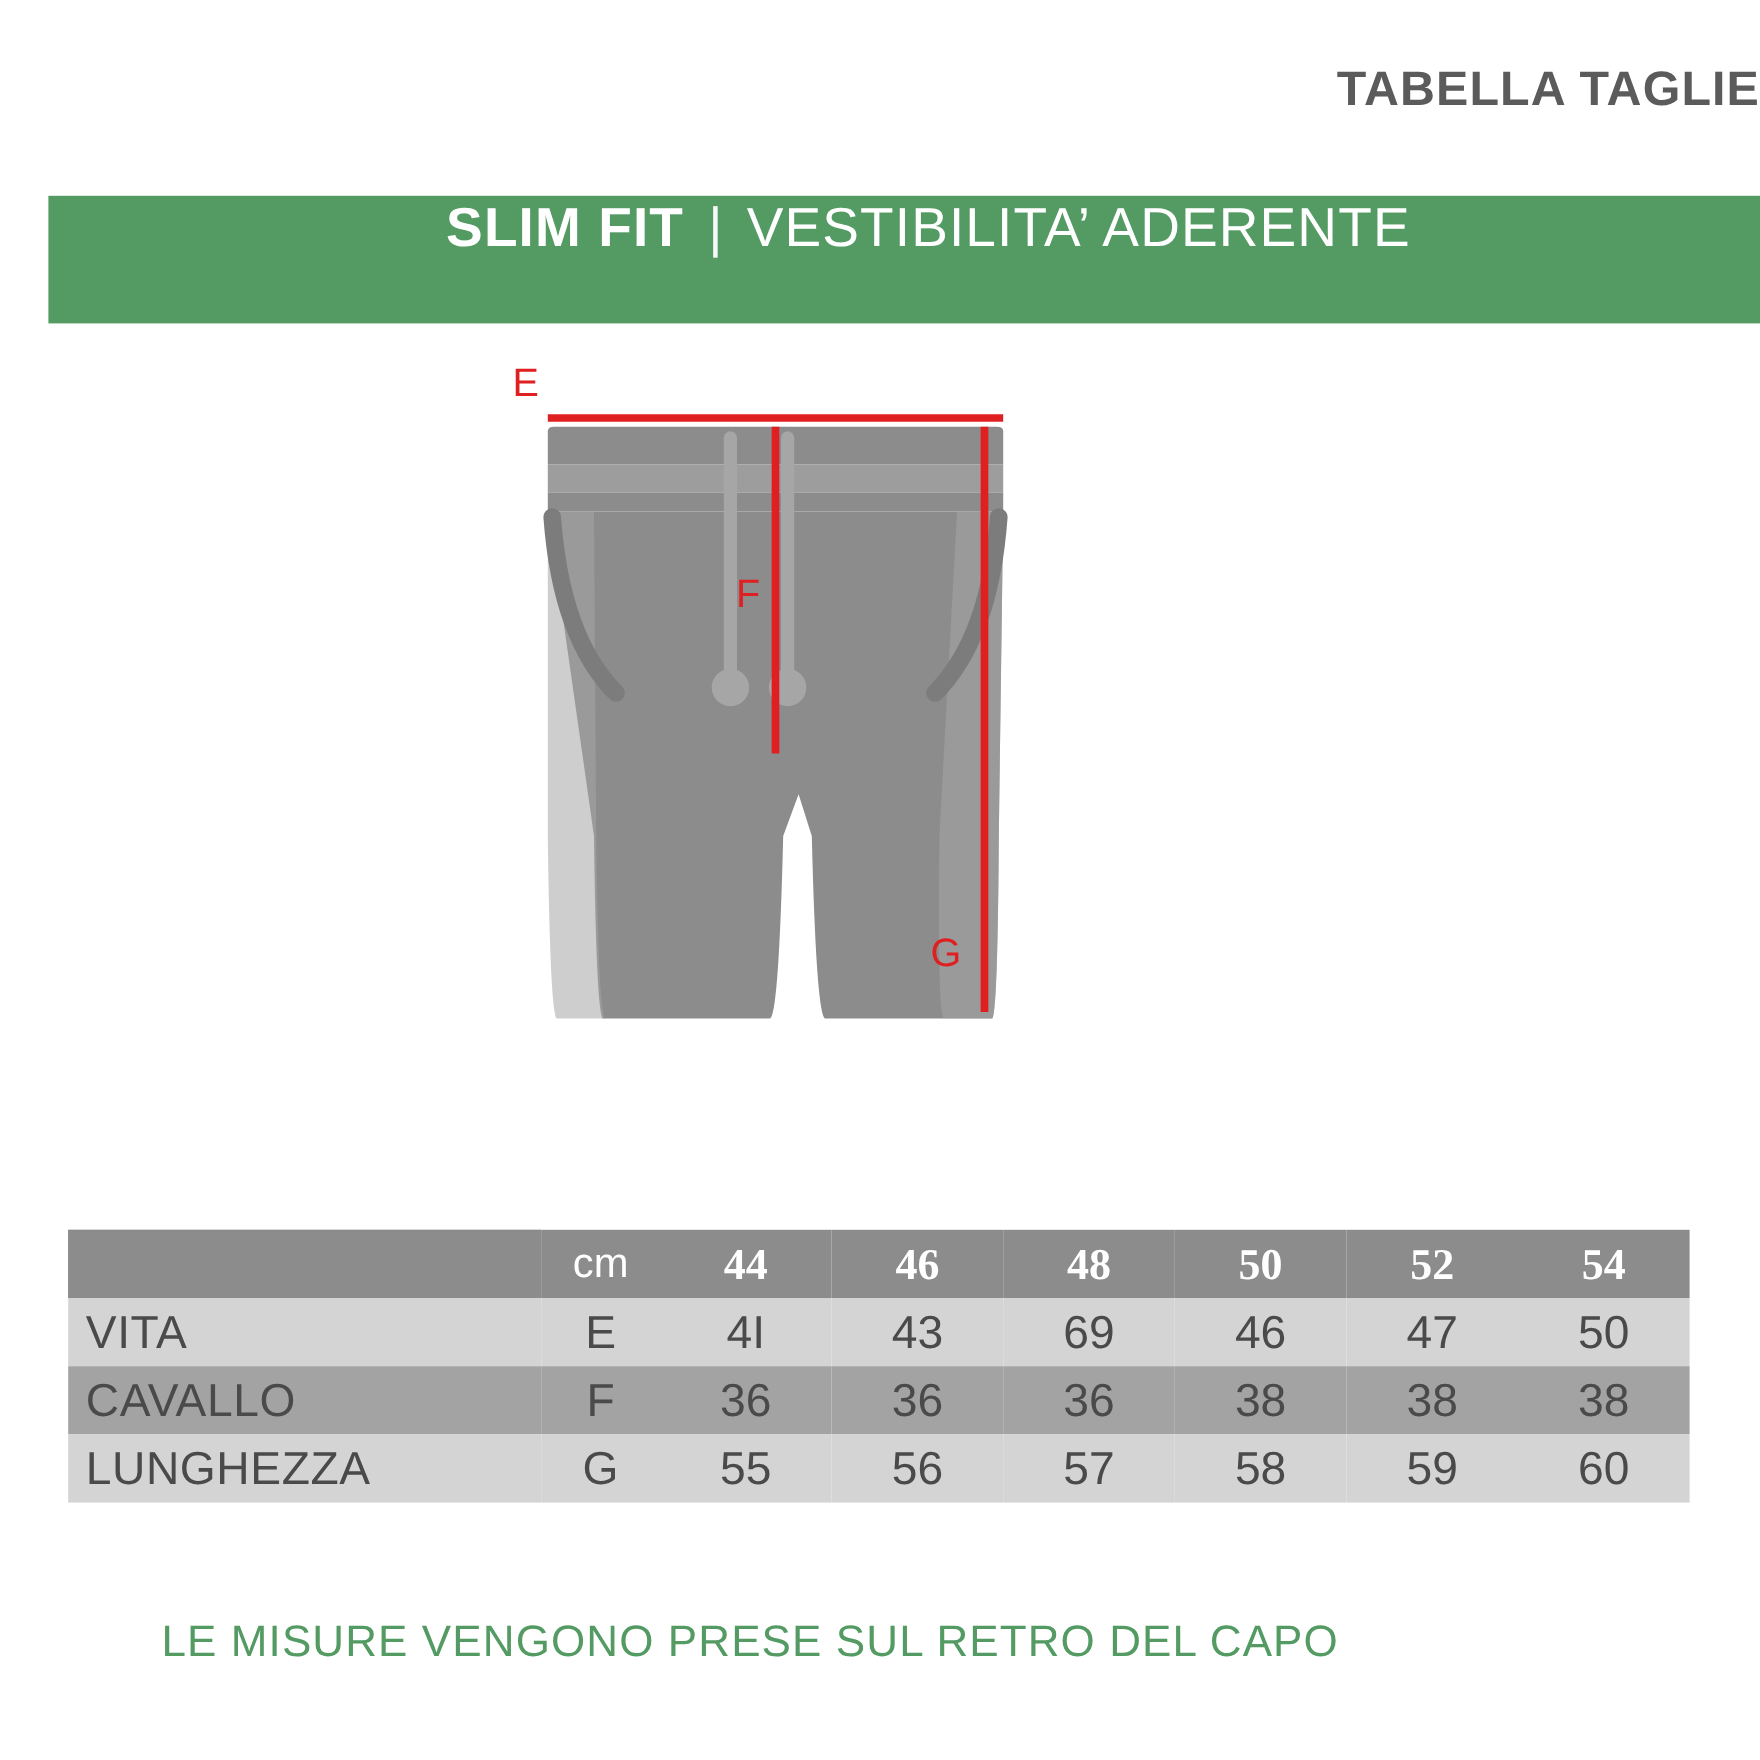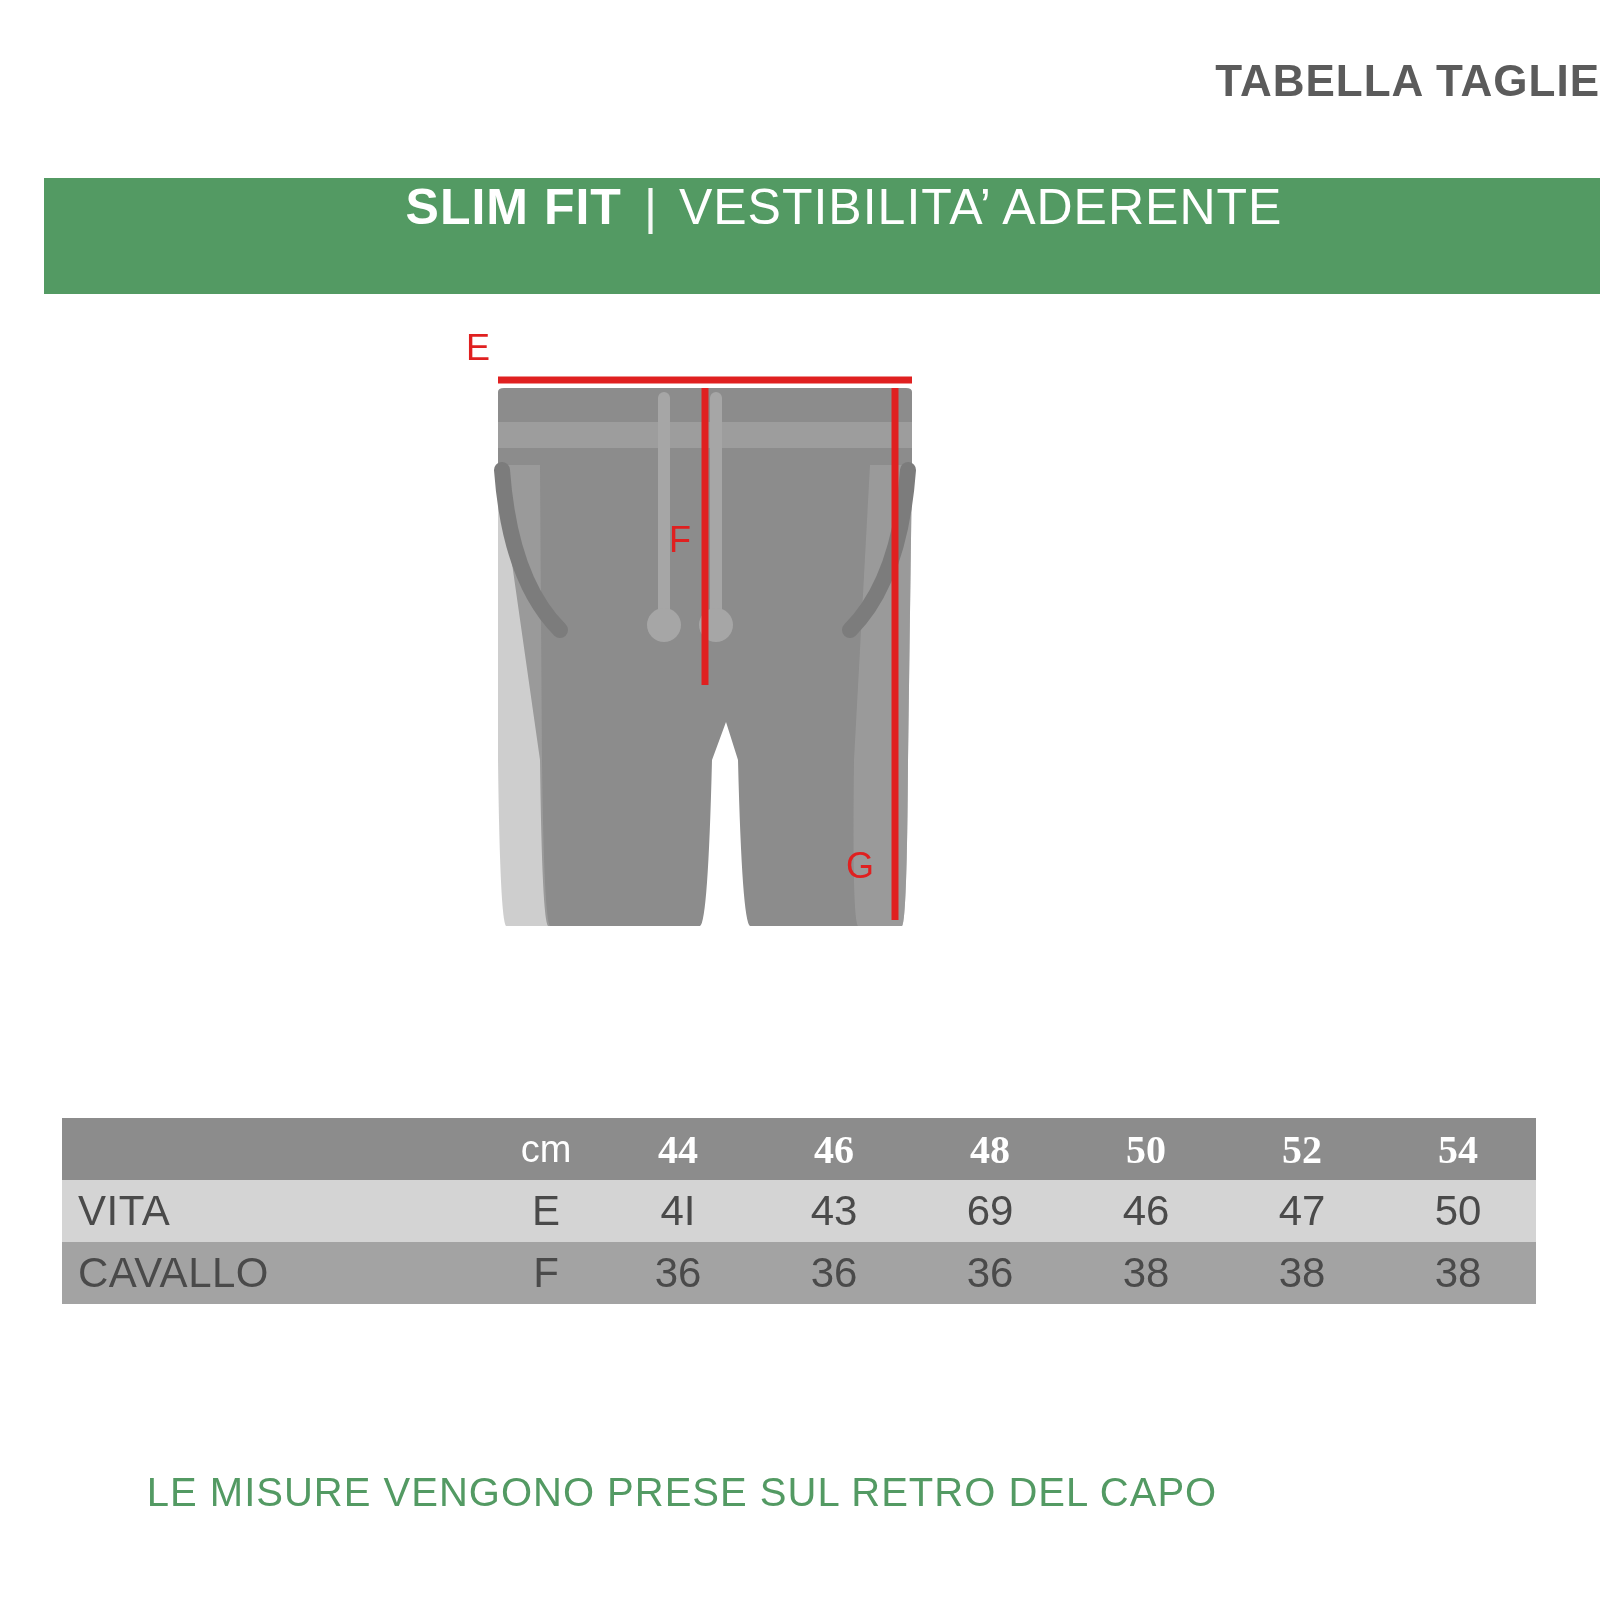--- a/index.html
+++ b/index.html
@@ -223,18 +223,28 @@
       <tr class="alt">
         <td class="rowlabel">CAVALLO</td>
         <td class="letter">F</td>
         <td>36</td>
         <td>36</td>
         <td>36</td>
         <td>38</td>
         <td>38</td>
         <td>38</td>
       </tr>
+      <tr>
+        <td class="rowlabel">LUNGHEZZA</td>
+        <td class="letter">G</td>
+        <td>55</td>
+        <td>56</td>
+        <td>57</td>
+        <td>58</td>
+        <td>59</td>
+        <td>60</td>
+      </tr>
     </tbody>
   </table>
 
   <div class="footer-note">LE MISURE VENGONO PRESE SUL RETRO DEL CAPO</div>
 
 </div>
 
 </body></html>

